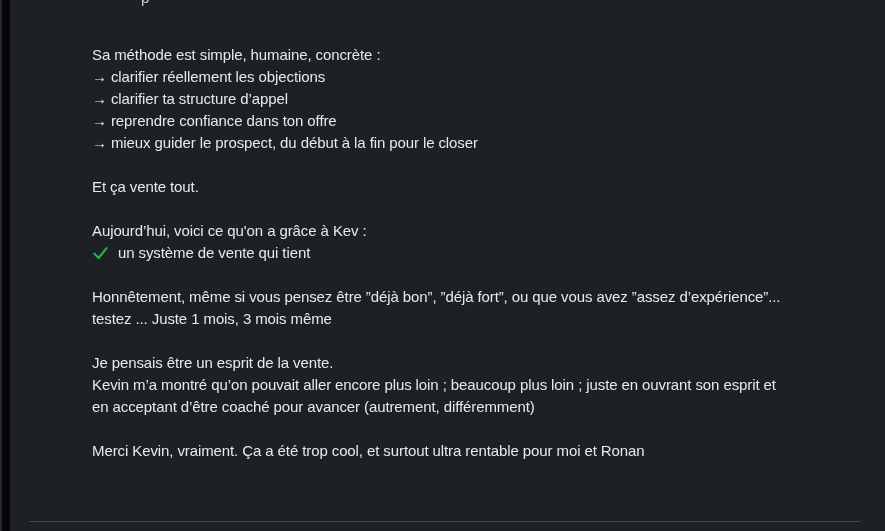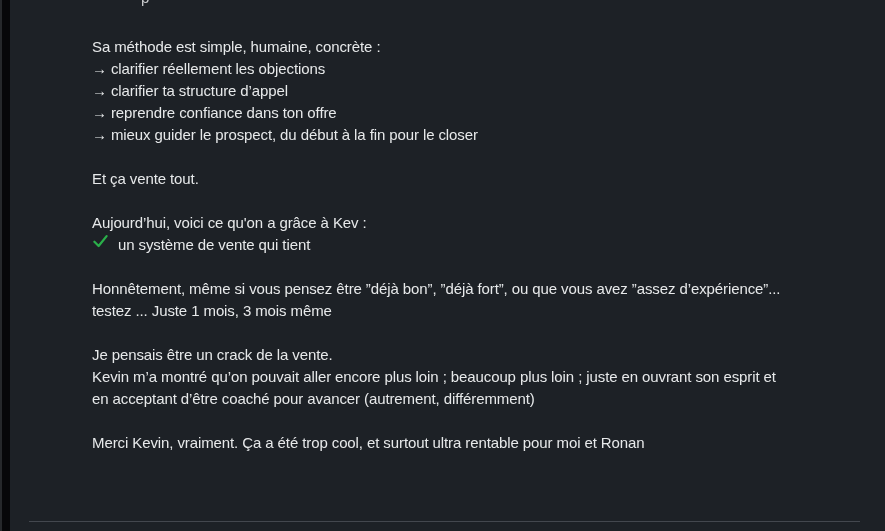--- a/index.html
+++ b/index.html
@@ -17,24 +17,24 @@
   .edge-dark {
     position:absolute; left:2px; top:0; width:8px; height:531px;
     background:#070709;
   }
   .content {
     position:absolute; left:92px; top:28px; width:793px;
     font-size:15px; line-height:22px; letter-spacing:-0.1px;
     color:#e7e9ea;
   }
   .para { margin:22px 0 0 0; }
-  .para.first { margin-top:8px; }
+  .para.first { margin-top:16px; }
   .line { white-space:nowrap; height:22px; }
   .check-line {
-    display:flex; align-items:flex-start; height:22px;
+    display:flex; align-items:center; height:22px;
     padding-left:1px; white-space:nowrap;
   }
   .check-line .check-wrap {
     width:15px; height:14px; margin-right:10px; flex:0 0 auto;
     display:flex; align-items:center;
   }
   .check-wrap svg { display:block; }
   .fragment-clip {
     position:absolute; left:141px; top:0; width:16px; height:7px;
     overflow:hidden;
@@ -83,21 +83,21 @@
       <span>un système de vente qui tient</span>
     </div>
   </div>
 
   <div class="para">
     <div class="line">Honnêtement, même si vous pensez être ”déjà bon”, ”déjà fort”, ou que vous avez ”assez d’expérience”...</div>
     <div class="line">testez ... Juste 1 mois, 3 mois même</div>
   </div>
 
   <div class="para">
-    <div class="line">Je pensais être un crack de la vente.</div>
+    <div class="line">Je pensais être un esprit de la vente.</div>
     <div class="line">Kevin m’a montré qu’on pouvait aller encore plus loin ; beaucoup plus loin ; juste en ouvrant son esprit et</div>
     <div class="line">en acceptant d’être coaché pour avancer (autrement, différemment)</div>
   </div>
 
   <div class="para">
     <div class="line">Merci Kevin, vraiment. Ça a été trop cool, et surtout ultra rentable pour moi et Ronan</div>
   </div>
 
 </div>
 

